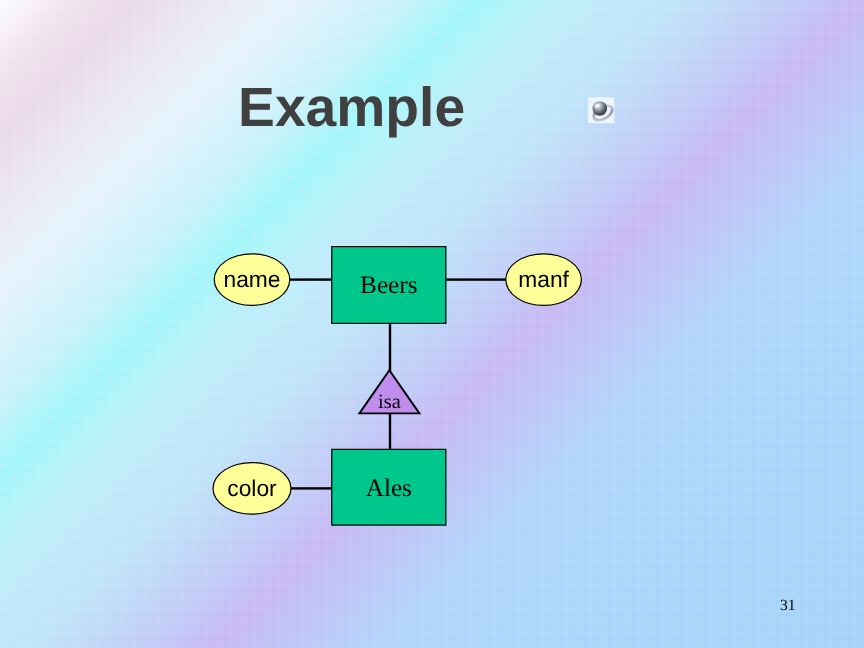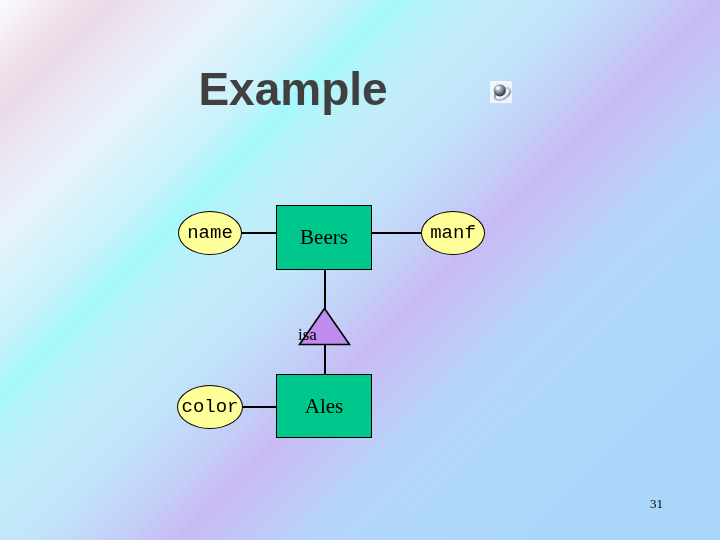--- a/index.html
+++ b/index.html
@@ -135,37 +135,37 @@
 
   .er-ellipse {
     position: absolute;
     box-sizing: border-box;
     background: #FFFF99;
     border: 1.5px solid #000000;
     border-radius: 50%;
     display: flex;
     align-items: center;
     justify-content: center;
-    font-family: Liberation Mono, monospace;
+    font-family: Liberation Sans, sans-serif;
     font-size: 19px;
     color: #000000;
     line-height: 1;
   }
   .er-ellipse > span { position: relative; z-index: 2; }
 
   .er-triangle {
     position: absolute;
   }
   .er-triangle svg { display: block; }
   .er-triangle .tri-label {
     position: absolute;
     left: 0;
     width: 100%;
     bottom: 3px;
-    text-align: left;
+    text-align: center;
     font-family: "Liberation Serif", serif;
     font-size: 17px;
     color: #000000;
     line-height: 1;
   }
 
   
   #page-number {
     position: absolute;
     left: 630px;

